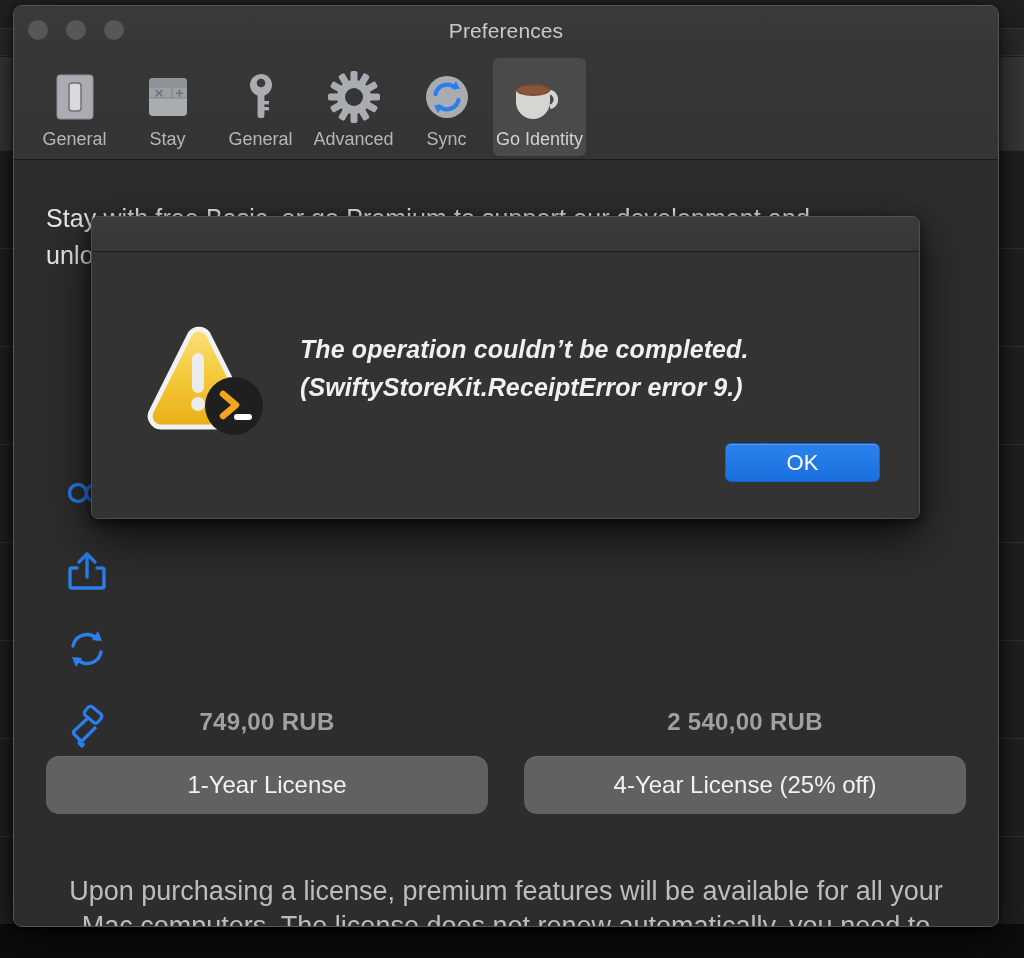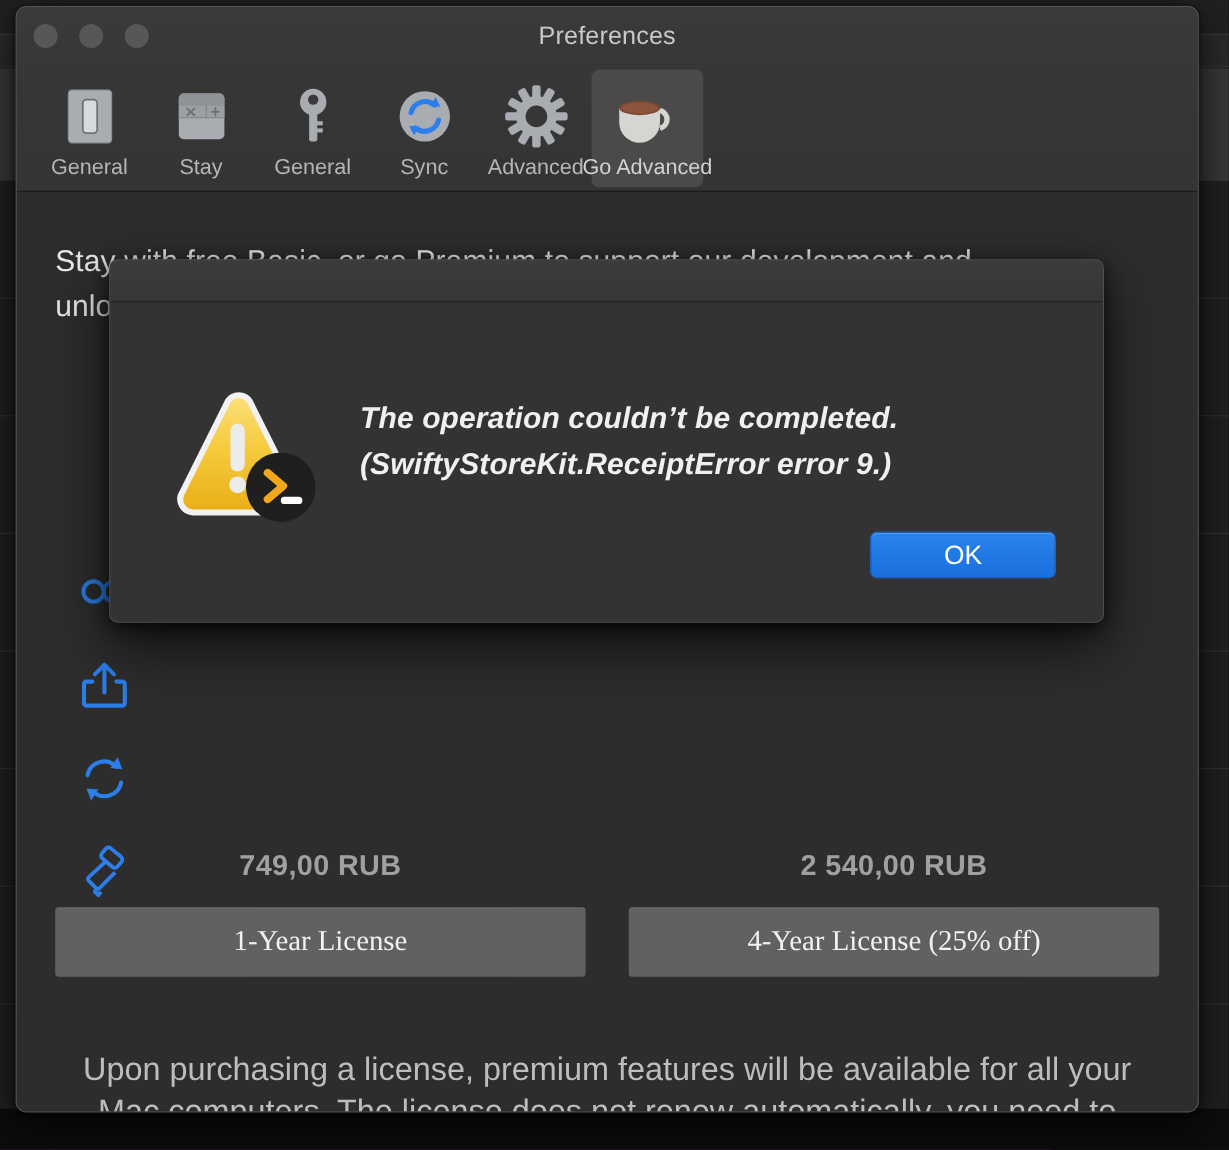--- a/index.html
+++ b/index.html
@@ -178,24 +178,24 @@
     font-size: 24px;
     font-weight: bold;
     letter-spacing: .3px;
   }
   .buy-btn {
     margin-top: 20px;
     width: 100%;
     height: 58px;
     background: #616161;
     border: none;
-    border-radius: 3px;
+    border-radius: 13px;
     color: #f2f2f2;
     font-size: 24px;
-    font-family: Liberation Serif, serif;
+    font-family: Liberation Sans, sans-serif;
     cursor: default;
     box-shadow: inset 0 1px 0 rgba(255,255,255,0.07);
   }
 
   .note {
     position: absolute;
     left: 44px; right: 44px;
     top: 714px;
     text-align: center;
     color: #bdbdbd;
@@ -330,35 +330,20 @@
         <span class="tb-icon">
           <svg width="54" height="54" viewBox="0 0 54 54">
             <circle cx="27" cy="15" r="11" fill="#a9adb2"></circle>
             <circle cx="27" cy="13" r="4.3" fill="#3a3a3a"></circle>
             <rect x="23.6" y="22" width="6.8" height="26" rx="2" fill="#a9adb2"></rect>
             <rect x="30" y="31" width="5" height="3.4" fill="#a9adb2"></rect>
             <rect x="30" y="37" width="5" height="3.4" fill="#a9adb2"></rect>
           </svg>
         </span>
         <span class="tb-label">General</span>
-      </div>
-
-      <div class="tb-item">
-        <span class="tb-icon">
-          <svg width="54" height="54" viewBox="0 0 54 54">
-            <circle cx="27" cy="27" r="21" fill="#a9adb2"></circle>
-            <g fill="none" stroke="#2c7eeb" stroke-width="4.2" stroke-linecap="round">
-              <path d="M15.5 24 A12 12 0 0 1 35 17.5"></path>
-              <path d="M38.5 30 A12 12 0 0 1 19 36.5"></path>
-            </g>
-            <polygon points="36,11 40,19 31,18.5" fill="#2c7eeb"></polygon>
-            <polygon points="18,43 14,35 23,35.5" fill="#2c7eeb"></polygon>
-          </svg>
-        </span>
-        <span class="tb-label">Sync</span>
       </div>
 
       <div class="tb-item">
         <span class="tb-icon">
           <svg width="56" height="56" viewBox="0 0 56 56">
             <g fill="#a9adb2">
               <g>
                 <rect x="24.5" y="2" width="7" height="52" rx="2"></rect>
                 <rect x="24.5" y="2" width="7" height="52" rx="2" transform="rotate(30 28 28)"></rect>
                 <rect x="24.5" y="2" width="7" height="52" rx="2" transform="rotate(60 28 28)"></rect>
@@ -367,30 +352,45 @@
                 <rect x="24.5" y="2" width="7" height="52" rx="2" transform="rotate(150 28 28)"></rect>
               </g>
               <circle cx="28" cy="28" r="17"></circle>
             </g>
             <circle cx="28" cy="28" r="9" fill="#363636"></circle>
           </svg>
         </span>
         <span class="tb-label">Advanced</span>
       </div>
 
+      <div class="tb-item">
+        <span class="tb-icon">
+          <svg width="54" height="54" viewBox="0 0 54 54">
+            <circle cx="27" cy="27" r="21" fill="#a9adb2"></circle>
+            <g fill="none" stroke="#2c7eeb" stroke-width="4.2" stroke-linecap="round">
+              <path d="M15.5 24 A12 12 0 0 1 35 17.5"></path>
+              <path d="M38.5 30 A12 12 0 0 1 19 36.5"></path>
+            </g>
+            <polygon points="36,11 40,19 31,18.5" fill="#2c7eeb"></polygon>
+            <polygon points="18,43 14,35 23,35.5" fill="#2c7eeb"></polygon>
+          </svg>
+        </span>
+        <span class="tb-label">Sync</span>
+      </div>
+
       <div class="tb-item selected">
         <span class="tb-icon">
           <svg width="60" height="54" viewBox="0 0 60 54">
             <path d="M6 20 h34 v12 a17 17 0 0 1 -34 0 z" fill="#d7d5d2"></path>
             <ellipse cx="23" cy="20" rx="17" ry="6" fill="#7a4a32"></ellipse>
             <ellipse cx="23" cy="20" rx="15" ry="4.6" fill="#8a553a"></ellipse>
             <path d="M40 22 a9 8 0 0 1 0 15" fill="none" stroke="#d7d5d2" stroke-width="4.5"></path>
           </svg>
         </span>
-        <span class="tb-label">Go Advanced</span>
+        <span class="tb-label">Go Identity</span>
       </div>
 
     </div>
 
     <div class="content">
 
       <div class="intro">
         <div>Stay with free Basic, or go Premium to support our development and</div>
         <div>unlock all features:</div>
       </div>

